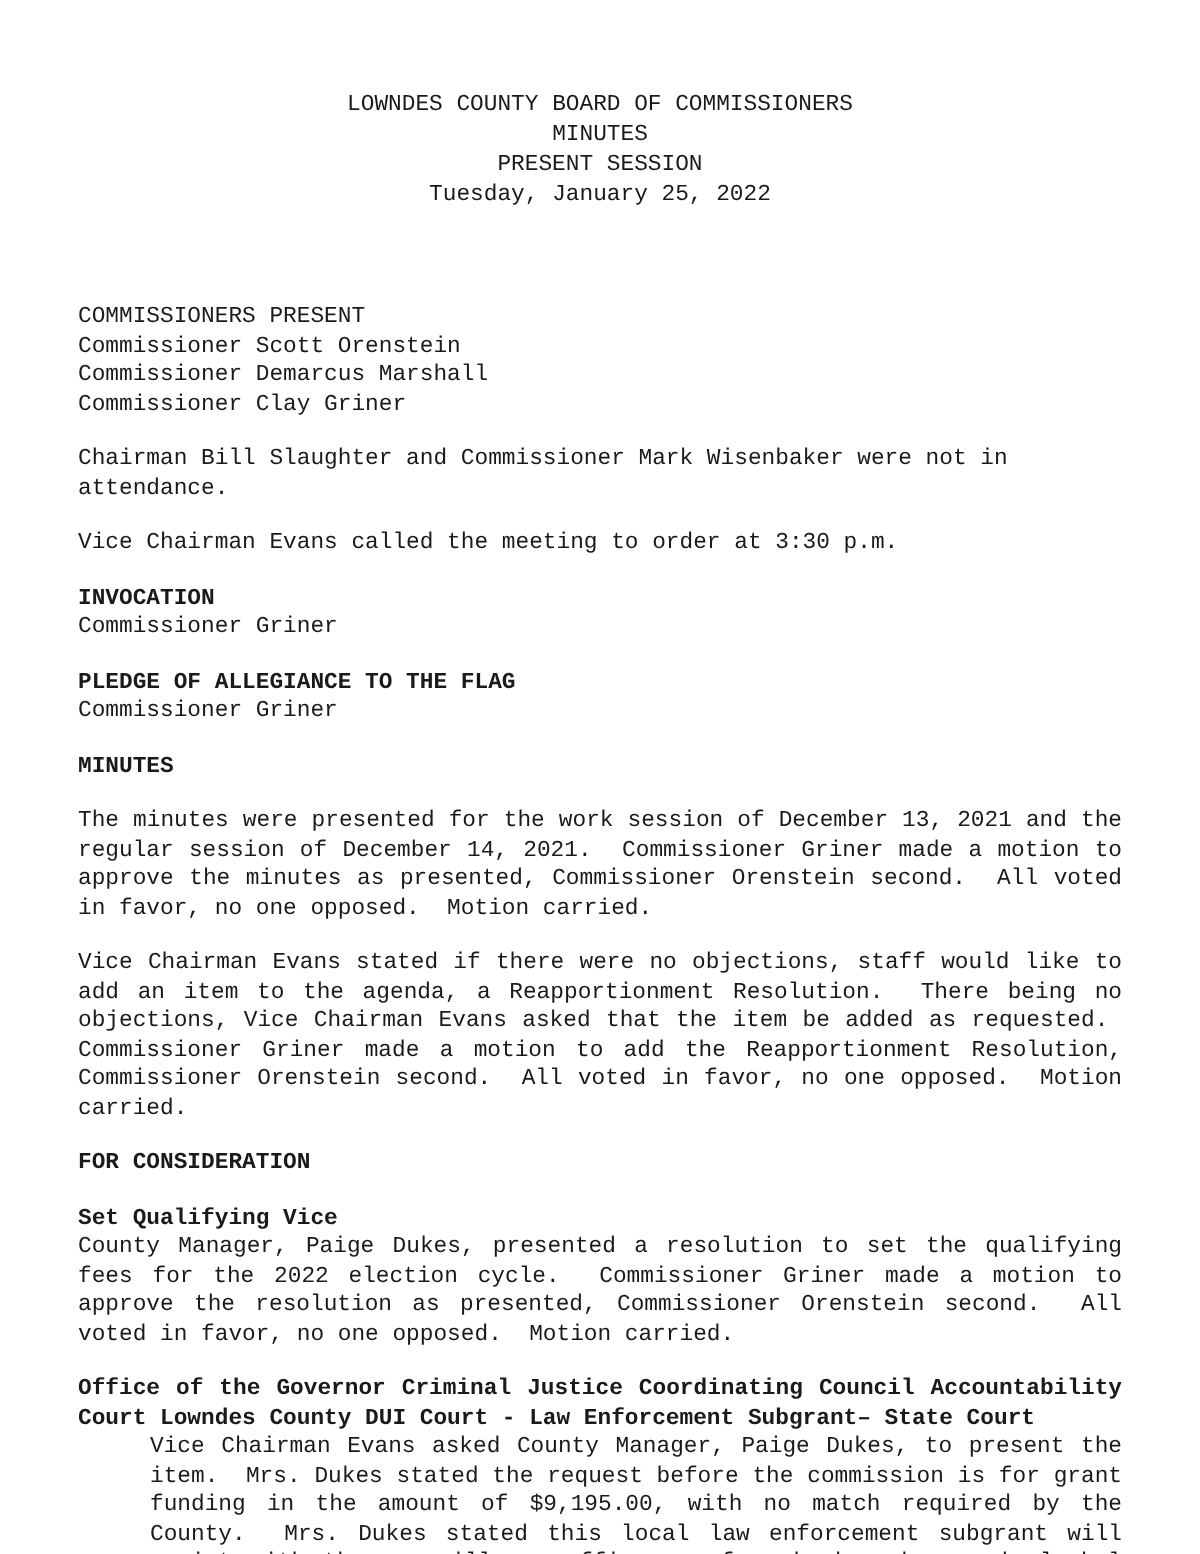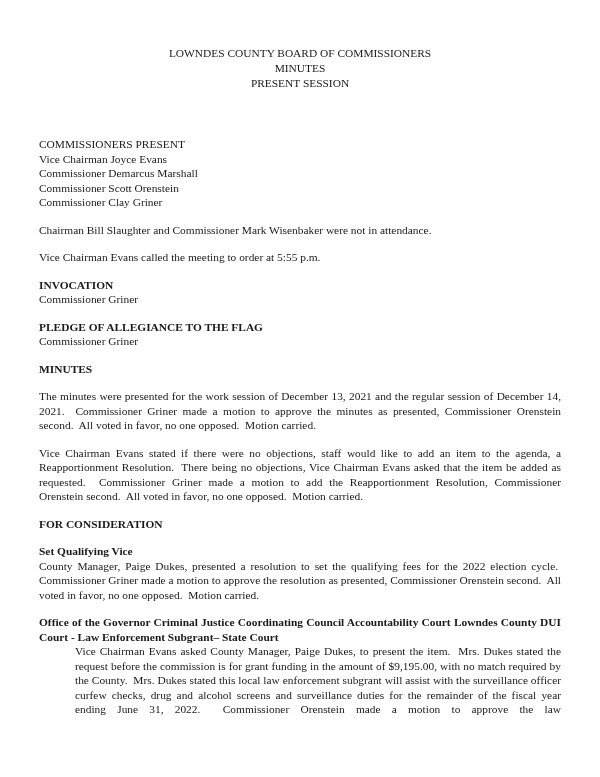--- a/index.html
+++ b/index.html
@@ -11,21 +11,21 @@
     width: 600px;
     height: 777px;
     overflow: hidden;
   }
   .page {
     box-sizing: border-box;
     width: 600px;
     height: 693px;
     padding: 46px 39px 0 39px;
     color: #1a1a1a;
-    font-family: Liberation Serif, serif;
+    font-family: Liberation Mono, monospace;
     font-size: 11.4px;
     line-height: 14.5px;
   }
   .title-block {
     text-align: center;
     line-height: 15px;
     margin: 0 0 46px 0;
   }
   .block { margin: 0 0 13px 0; }
   .line { margin: 0; }
@@ -42,33 +42,33 @@
 </style>
 </head>
 <body>
 
 <div class="page">
 
   <header class="title-block">
     <div class="line">LOWNDES COUNTY BOARD OF COMMISSIONERS</div>
     <div class="line">MINUTES</div>
     <div class="line">PRESENT SESSION</div>
+    <div class="line">Tuesday, January 25, 2022</div>
   </header>
 
   <section class="block">
     <div class="line">COMMISSIONERS PRESENT</div>
-    <div class="line">Vice Chairman Joyce Evans</div>
+    <div class="line">Commissioner Scott Orenstein</div>
     <div class="line">Commissioner Demarcus Marshall</div>
-    <div class="line">Commissioner Scott Orenstein</div>
     <div class="line">Commissioner Clay Griner</div>
   </section>
 
   <p>Chairman Bill Slaughter and Commissioner Mark Wisenbaker were not in attendance.</p>
 
-  <p>Vice Chairman Evans called the meeting to order at 5:55 p.m.</p>
+  <p>Vice Chairman Evans called the meeting to order at 3:30 p.m.</p>
 
   <section class="block">
     <div class="line bold">INVOCATION</div>
     <div class="line">Commissioner Griner</div>
   </section>
 
   <section class="block">
     <div class="line bold">PLEDGE OF ALLEGIANCE TO THE FLAG</div>
     <div class="line">Commissioner Griner</div>
   </section>

